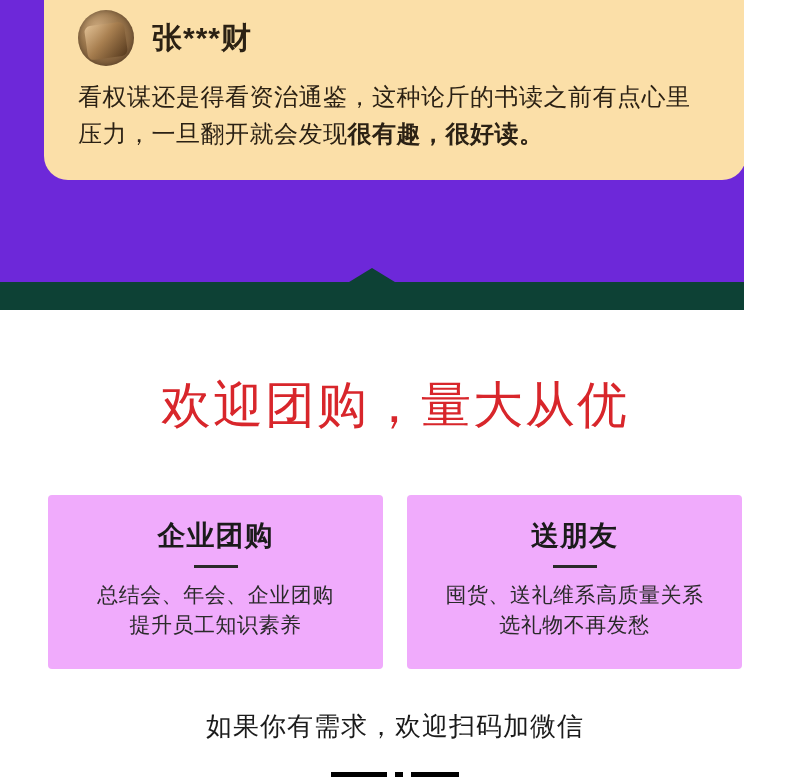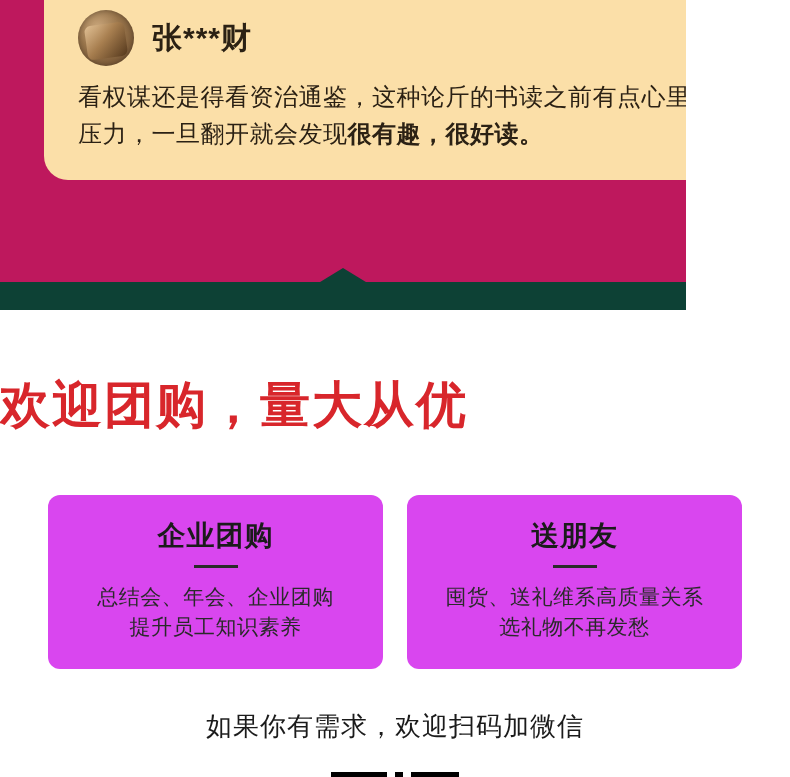--- a/index.html
+++ b/index.html
@@ -11,23 +11,23 @@
     height: 777px;
     background: #ffffff;
     font-family: "Liberation Sans", "DejaVu Sans", sans-serif;
     overflow: hidden;
     position: relative;
   }
 
   
   .testimonial-region {
     position: relative;
-    width: 686px;
+    width: 744px;
     height: 310px;
-    background: #be185d;
+    background: #6d28d9;
     overflow: hidden;
   }
   .testimonial-card {
     position: absolute;
     left: 44px;
     top: -60px;
     width: 702px;
     background: #fbdfa8;
     border-radius: 24px;
     padding: 70px 34px 28px 34px;
@@ -100,40 +100,42 @@
 
   
   .group-section {
     position: relative;
     width: 790px;
     background: #ffffff;
     padding-top: 62px;
     box-sizing: border-box;
   }
   .group-title {
+    text-align: center;
     font-size: 50px;
-    font-weight: bold;
+    font-weight: normal;
     color: #d8262b;
     letter-spacing: 2px;
     margin: 0 0 56px 0;
   }
   .cards-row {
     display: flex;
     justify-content: center;
     gap: 24px;
     padding: 0 48px;
     box-sizing: border-box;
   }
   .group-card {
     flex: 1 1 0;
-    background: #d946ef;
-    border-radius: 12px;
+    background: #f0abfc;
+    border-radius: 4px;
     padding: 22px 10px 26px 10px;
     text-align: center;
     box-sizing: border-box;
+    font-family: Liberation Mono, monospace;
   }
   .card-title {
     font-size: 28px;
     font-weight: bold;
     color: #1b1b1b;
     letter-spacing: 1px;
     margin-bottom: 10px;
   }
   .card-divider {
     width: 44px;

